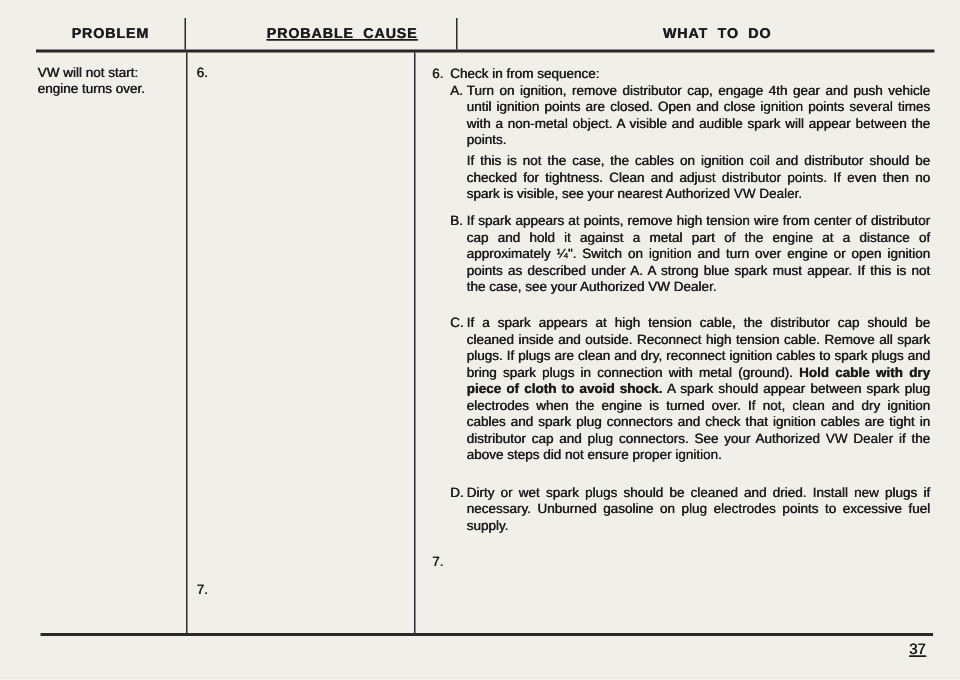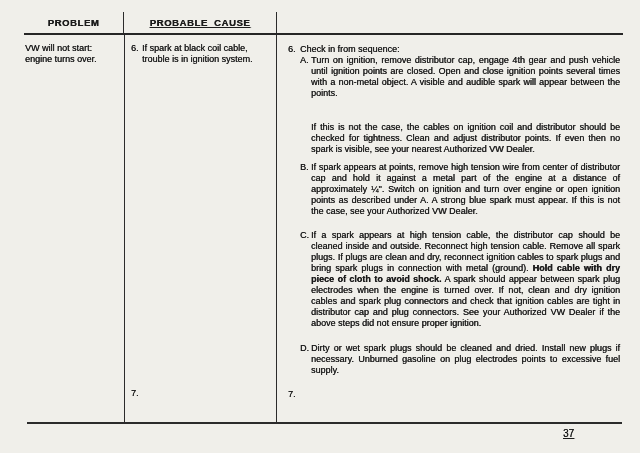--- a/index.html
+++ b/index.html
@@ -9,20 +9,21 @@
     background:#f0efea;
     font-family:"Liberation Sans", sans-serif;
     color:#1c1c1c;
     overflow:hidden;
     text-shadow:0.3px 0 0 currentColor; 
   }
   
   .header-row {
     position:absolute; left:24px; top:12px; width:599px; height:21px;
     display:flex;
+    gap:28px;
   }
   .hcell {
     display:flex; align-items:center; justify-content:center;
     font-size:9.5px; font-weight:bold; letter-spacing:0.6px; word-spacing:3px;
     box-sizing:border-box;
   }
   .hcell.c1 { width:100px; border-right:1.5px solid #2b2b2b; }
   .hcell.c2 { width:153px; border-right:1.5px solid #2b2b2b;text-decoration:underline; }
   .hcell.c3 { flex:1; }
   .thick-rule {
@@ -45,62 +46,59 @@
   .col3 { flex:1; padding:9px 3px 0 11px; }
   .num-item { display:flex; }
   .num { width:11px; flex:none; }
   .cause7 { position:absolute; top:353px; left:6px; right:6px; }
   
   .action-intro { display:flex; }
   .action-intro .num { width:12px; }
   .para-row { display:flex; }
   .step-label { width:11px; flex:none; margin-left:12px; }
   .jtext { margin:0; flex:1; text-align:justify; }
-  .cont { margin-top:23px; }
+  .cont { margin-top:3px; }
   .step-b { margin-top:7px; }
   .step-c { margin-top:13px; }
   .step-d { margin-top:14px; }
   .item7 { margin-top:13px; }
   .bold-phrase { font-weight:bold; }
   
   .bottom-rule {
     position:absolute; left:27px; top:422px; width:595px; height:2px;
     background:#2b2b2b;
   }
   .page-number {
-    position:absolute; left:563px; top:428px;
+    position:absolute; left:606px; top:428px;
     font-size:10px;
     text-decoration:underline;
   }
 </style>
 </head>
 <body>
 
 <div class="paper">
 
   <div class="header-row">
     <div class="hcell c1">PROBLEM</div>
     <div class="hcell c2">PROBABLE CAUSE</div>
+    <div class="hcell c3">WHAT TO DO</div>
   </div>
   <div class="thick-rule"></div>
 
   <div class="body-row">
 
     <div class="col col1">
       <div>VW will not start:</div>
       <div>engine turns over.</div>
     </div>
 
     <div class="col col2">
       <div class="num-item">
         <span class="num">6.</span>
-        <span class="txt">
-          <span>If spark at black coil cable,</span><br>
-          <span>trouble is in ignition system.</span>
-        </span>
       </div>
       <div class="num-item cause7">
         <span class="num">7.</span>
       </div>
     </div>
 
     <div class="col col3">
 
       <div class="action-intro">
         <span class="num">6.</span>

